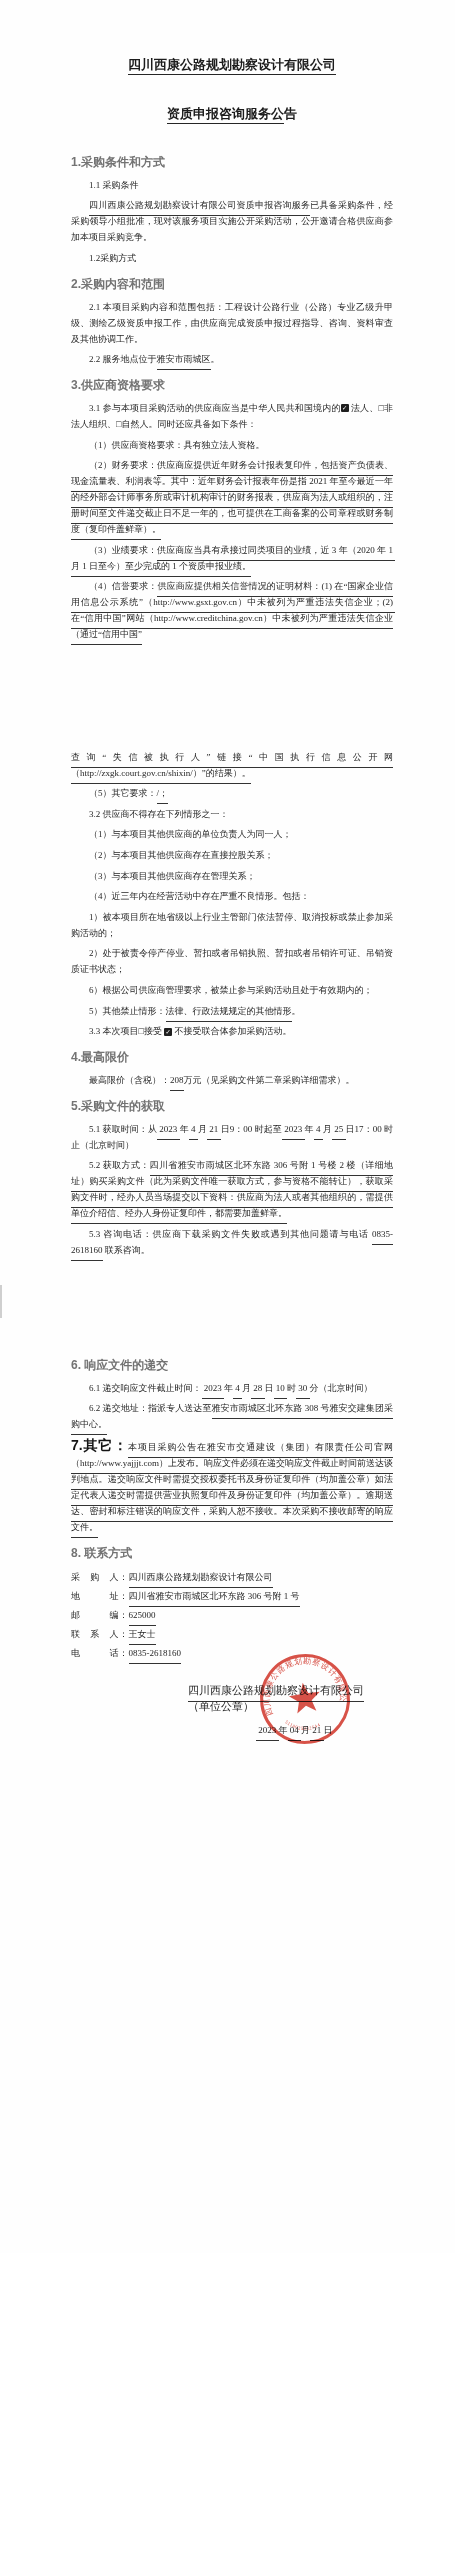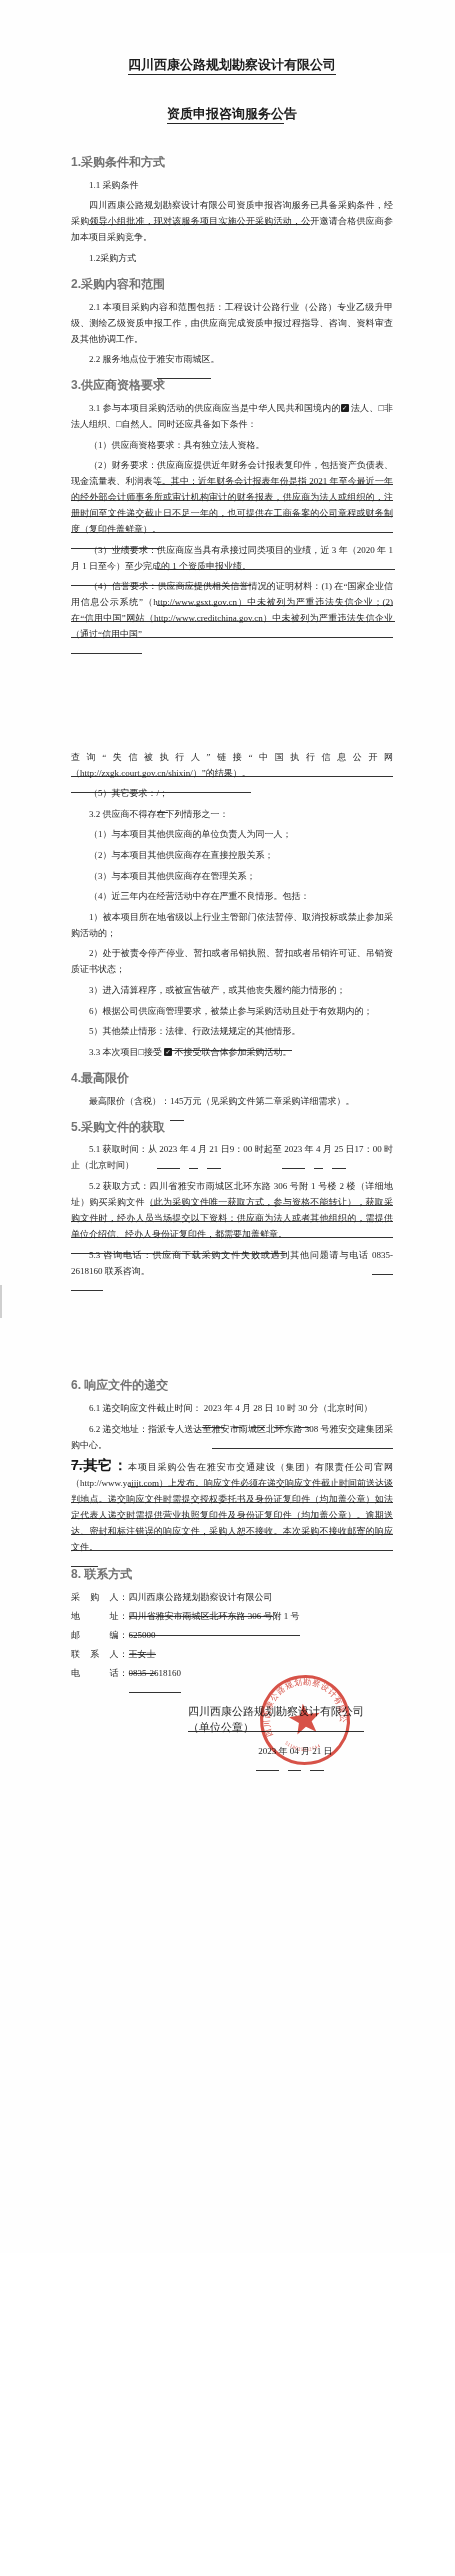--- a/index.html
+++ b/index.html
@@ -8,21 +8,21 @@
   .content{position:absolute;left:71px;top:55px;width:322px;}
   .title{ text-align:center;font-family:"Liberation Sans","DejaVu Sans",sans-serif;
           font-weight:700;font-size:13px;line-height:19.4px;color:#1c1c1c;margin:0 0 10.2px 0;}
   .tu{border-bottom:1.1px solid #262626;padding-bottom:1.7px;}
   .hd{font-family:"Liberation Sans","DejaVu Sans",sans-serif;font-weight:700;
       font-size:12px;line-height:17px;color:#737373;margin:10.2px 0 5.7px 0;}
   .hd-inline{font-family:"Liberation Sans","DejaVu Sans",sans-serif;font-weight:700;
       font-size:14px;color:#141414;}
   .p{font-size:9px;line-height:16px;margin:4.6px 0;text-align:justify;white-space:pre-wrap;}
   .ind{text-indent:18px;}
-  .u{border-bottom:0.6px solid #333;padding-bottom:14px;white-space:pre-wrap;}
+  .u{border-bottom:0.6px solid #333;padding-bottom:5px;white-space:pre-wrap;}
   .gap1{height:97px;}
   .gap2{height:84px;}
   .mt-title{margin-top:30px;}
   .cbx{display:inline-block;width:8px;height:8px;background:#1f1f1f;border-radius:1.1px;
        color:#fff;font-size:6.3px;line-height:8px;text-align:center;vertical-align:0.6px;
        text-indent:0;font-family:"DejaVu Sans",sans-serif;}
   .contact{margin-top:3.4px;}
   .crow{font-size:9px;line-height:19px;white-space:pre-wrap;}
   .crow .lbl{letter-spacing:0.6px;}
   .sign{position:relative;margin-top:19.4px;height:108px;}
@@ -61,27 +61,26 @@
 
     <p class="p"><span class="u">查询“失信被执行人”链接“中国执行信息公开网（http://zxgk.court.gov.cn/shixin/）”的结果）。</span></p>
     <p class="p ind"><span>（5）其它要求：</span><span class="u">/；</span></p>
     <p class="p ind">3.2 供应商不得存在下列情形之一：</p>
     <p class="p ind">（1）与本项目其他供应商的单位负责人为同一人；</p>
     <p class="p ind">（2）与本项目其他供应商存在直接控股关系；</p>
     <p class="p ind">（3）与本项目其他供应商存在管理关系；</p>
     <p class="p ind">（4）近三年内在经营活动中存在严重不良情形。包括：</p>
     <p class="p ind">1）被本项目所在地省级以上行业主管部门依法暂停、取消投标或禁止参加采购活动的；</p>
     <p class="p ind">2）处于被责令停产停业、暂扣或者吊销执照、暂扣或者吊销许可证、吊销资质证书状态；</p>
-    <p class="p ind">3）进入清算程序，或被宣告破产，或其他丧失履约能力情形的；</p>
     <p class="p ind">6）根据公司供应商管理要求，被禁止参与采购活动且处于有效期内的；</p>
     <p class="p ind"><span>5）其他禁止情形：</span><span class="u">法律、行政法规规定的其他情形</span><span>。</span></p>
     <p class="p ind"><span>3.3 本次项目□接受 </span><span class="cbx">✓</span><span> 不接受联合体参加采购活动。</span></p>
 
     <div class="hd">4.最高限价</div>
-    <p class="p ind"><span>最高限价（含税）：</span><span class="u">145</span><span>万元（见采购文件第二章采购详细需求）。</span></p>
+    <p class="p ind"><span>最高限价（含税）：</span><span class="u">208</span><span>万元（见采购文件第二章采购详细需求）。</span></p>
 
     <div class="hd">5.采购文件的获取</div>
     <p class="p ind"><span>5.1 获取时间：从</span><span class="u"> 2023 </span><span>年</span><span class="u"> 4 </span><span>月</span><span class="u"> 21 </span><span>日9：00 时起至</span><span class="u"> 2023 </span><span>年</span><span class="u"> 4 </span><span>月</span><span class="u"> 25 </span><span>日17：00 时止（北京时间）</span></p>
     <p class="p ind"><span>5.2 获取方式：</span><span class="u">四川省雅安市雨城区北环东路 306 号附 1 号楼 2 楼（详细地址）购买采购文件（此为采购文件唯一获取方式，参与资格不能转让），获取采购文件时，经办人员当场提交以下资料：供应商为法人或者其他组织的，需提供单位介绍信、经办人身份证复印件，都需要加盖鲜章。</span></p>
     <p class="p ind"><span>5.3 咨询电话：供应商下载采购文件失败或遇到其他问题请与电话 </span><span class="u">0835-2618160</span><span> 联系咨询。</span></p>
 
     <div class="gap2"></div>
 
     <div class="hd">6. 响应文件的递交</div>
     <p class="p ind"><span>6.1 递交响应文件截止时间：</span><span class="u"> 2023 </span><span>年</span><span class="u"> 4 </span><span>月</span><span class="u"> 28 </span><span>日</span><span class="u"> 10 </span><span>时</span><span class="u"> 30 </span><span>分（北京时间）</span></p>

